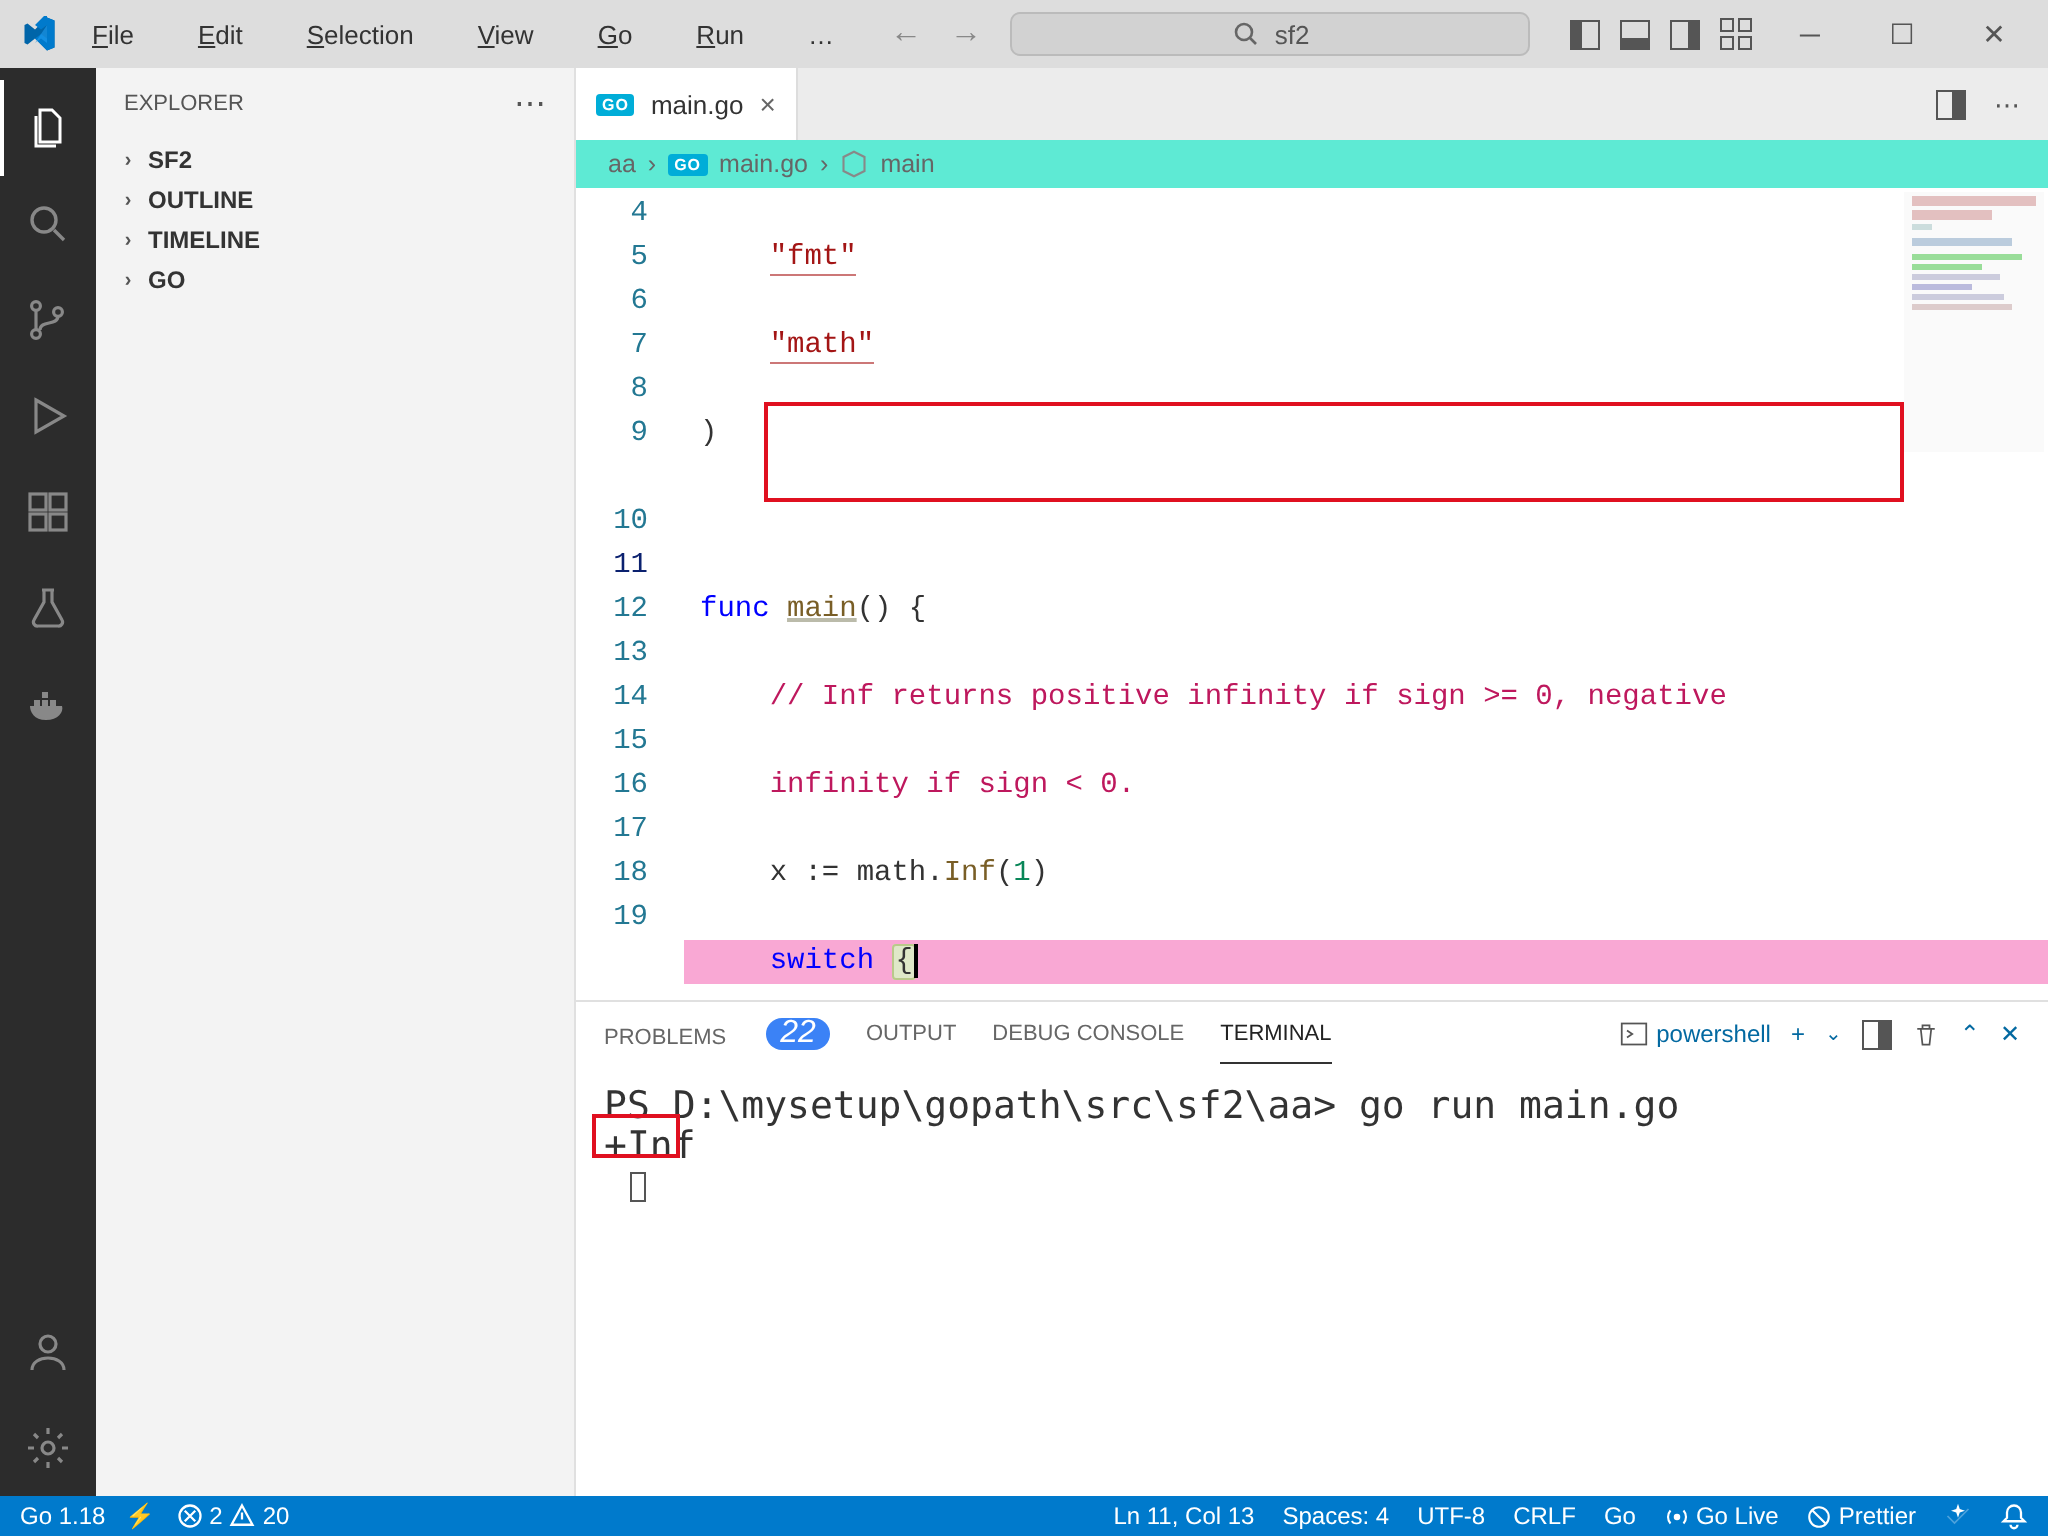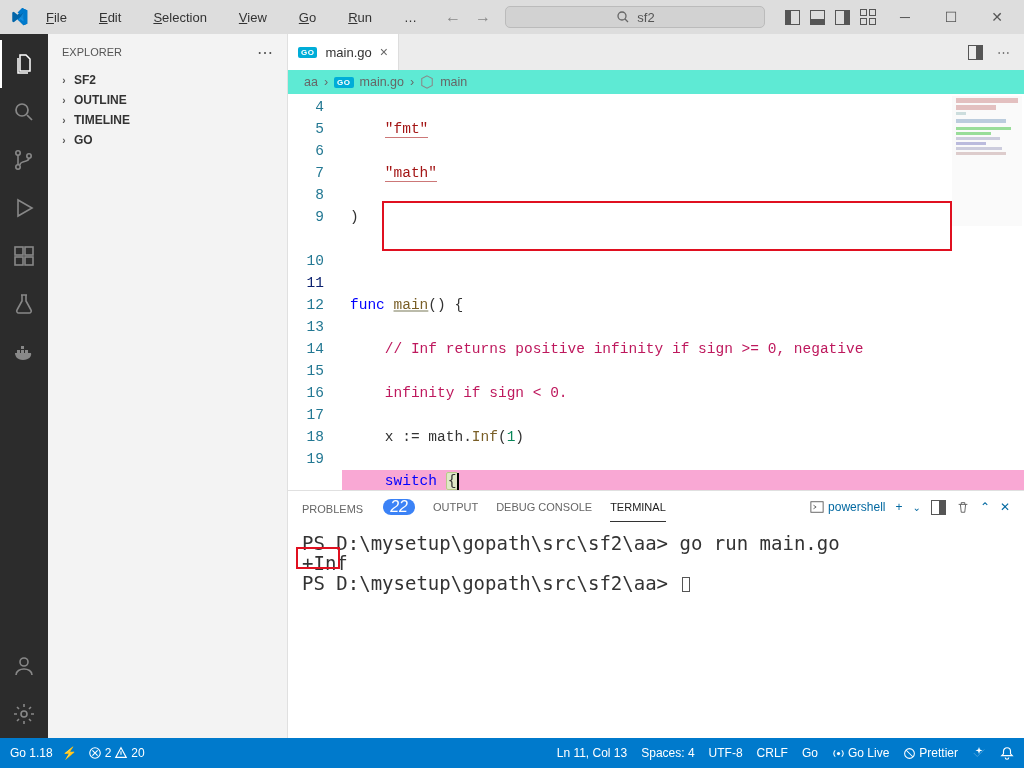--- a/index.html
+++ b/index.html
@@ -56,21 +56,21 @@
 .panel { height: 248px; border-top: 1px solid #e0e0e0; background: #fff; display: flex; flex-direction: column; position: relative; }
 .panel-tabs { height: 32px; display: flex; align-items: center; padding: 0 14px; gap: 18px; font-size: 11px; color: #666; }
 .ptab { padding: 8px 0; cursor: pointer; display: flex; align-items: flex-end; gap: 20px; }
 .ptab.active { color: #222; border-bottom: 1px solid #333; }
 .badge { background: #3b82f6; color: #fff; border-radius: 10px; padding: 0 7px; font-size: 16px; line-height: 16px; font-style: italic; }
 .panel-right { margin-left: auto; display: flex; align-items: center; gap: 10px; font-size: 12px; color: #0369a1; }
 .panel-right .pill { display: flex; align-items: center; gap: 4px; }
 .terminal-body { flex: 1; padding: 10px 14px; font-family: Consolas, monospace; font-size: 19px; line-height: 20px; color: #333; position: relative; }
 .termline { white-space: pre; }
 .tcursor { display:inline-block; width:8px; height:15px; border:1px solid #555; vertical-align: middle; margin-left:2px; }
-.statusbar { height: 30px; background: #007acc; color: #fff; display: flex; align-items: center; font-size: 12px; }
+.statusbar { height: 20px; background: #007acc; color: #fff; display: flex; align-items: center; font-size: 12px; }
 .sb-left { display: flex; align-items: center; gap: 10px; padding-left: 10px; }
 .sb-right { margin-left: auto; display: flex; align-items: center; gap: 14px; padding-right: 10px; }
 .sbi { display: flex; align-items: center; gap: 3px; cursor: pointer; }
 svg { display: block; }
 .ic { width:16px; height:16px; }
 .layicon { width:15px;height:15px;border:1.5px solid #555;display:inline-block;position:relative; }
 </style>
 </head>
 <body>
 
@@ -320,21 +320,21 @@
                 <path d="M3 5h10M6 5V3h4v2M5 5l1 9h4l1-9" stroke="#555" fill="none"></path>
               </svg>
             </span>
           <span>⌃</span>
           <span>✕</span>
         </div>
       </div>
       <div class="terminal-body">
         <div class="termline">PS D:\mysetup\gopath\src\sf2\aa&gt; go run main.go</div>
         <div class="termline">+Inf</div>
-        <div class="termline"><span>PS D:\mysetup\gopath\src\sf2\aa&gt;</span> <span class="tcursor"></span></div>
+        <div class="termline"> <span class="tcursor"></span></div>
         <div class="redbox1" style="left:8px; top:24px; width:44px; height:22px;"></div>
       </div>
     </div>
   </div>
 </div>
 
 <div class="statusbar">
   <div class="sb-left">
     <span class="sbi">Go 1.18</span>
     <span class="sbi">⚡</span>

